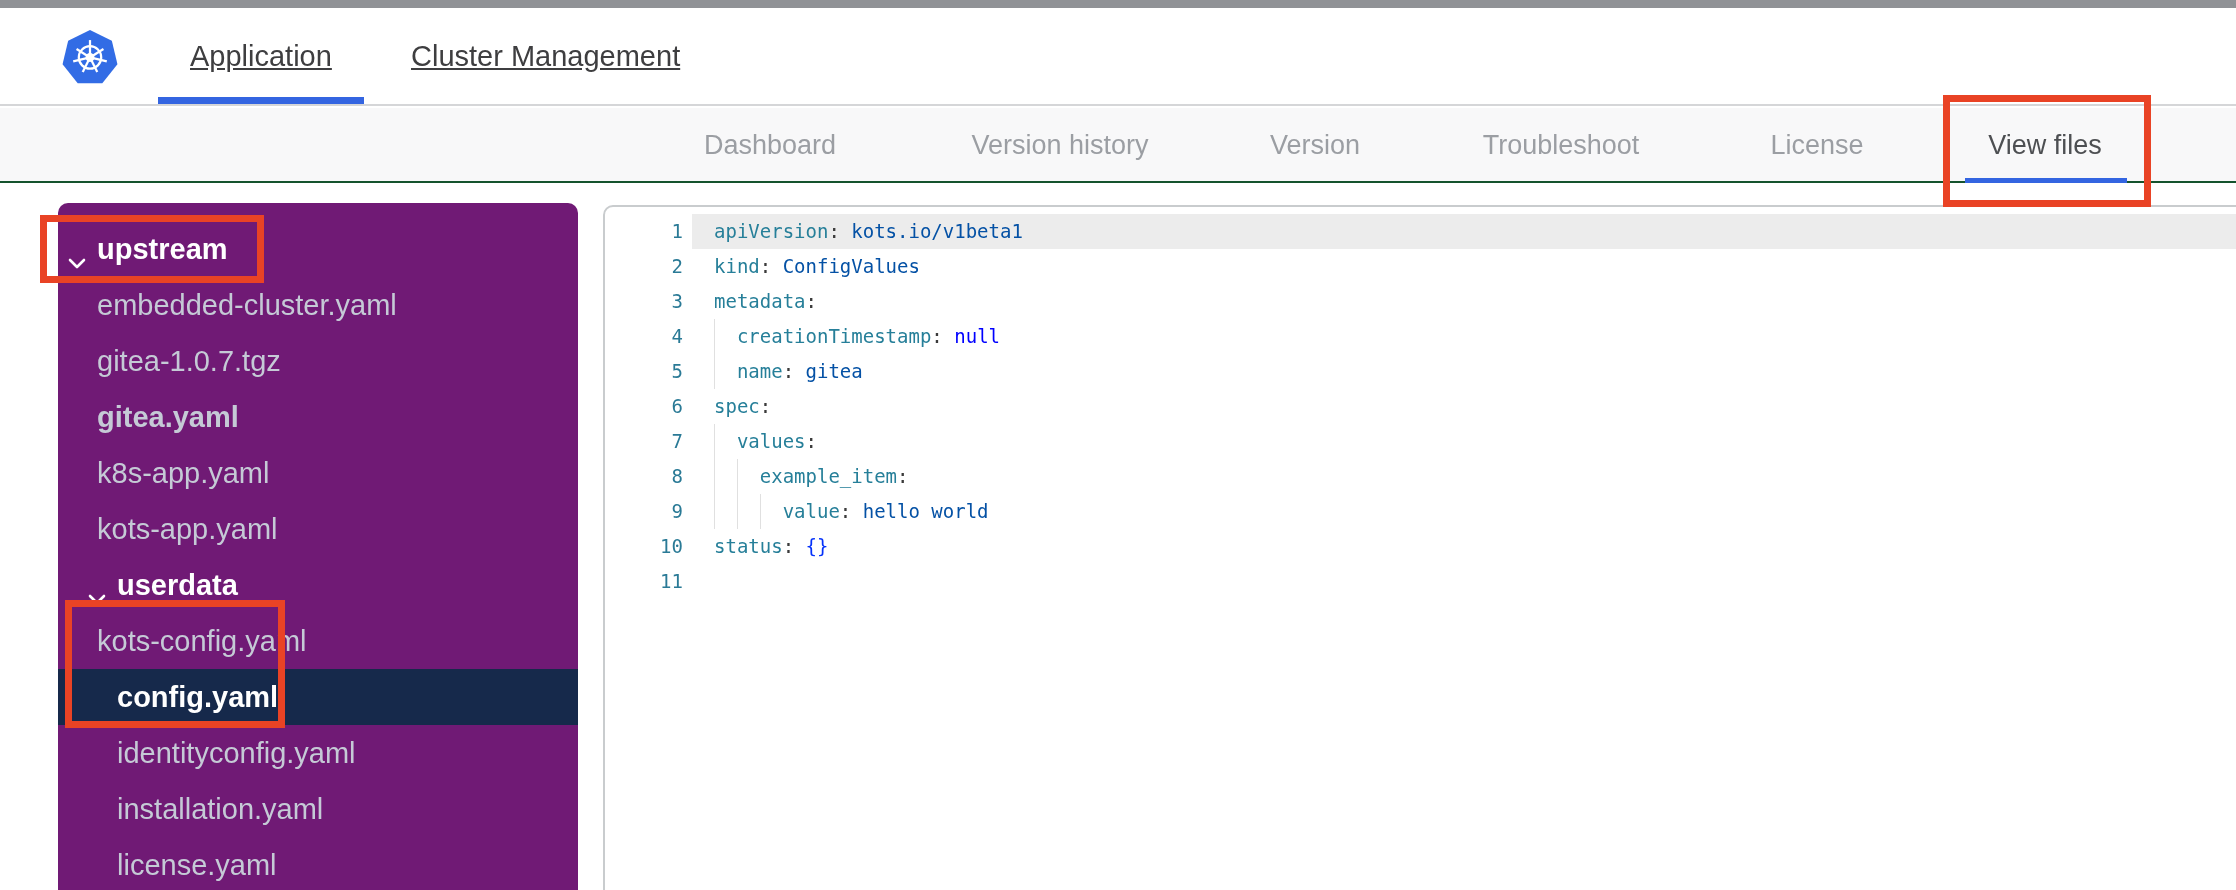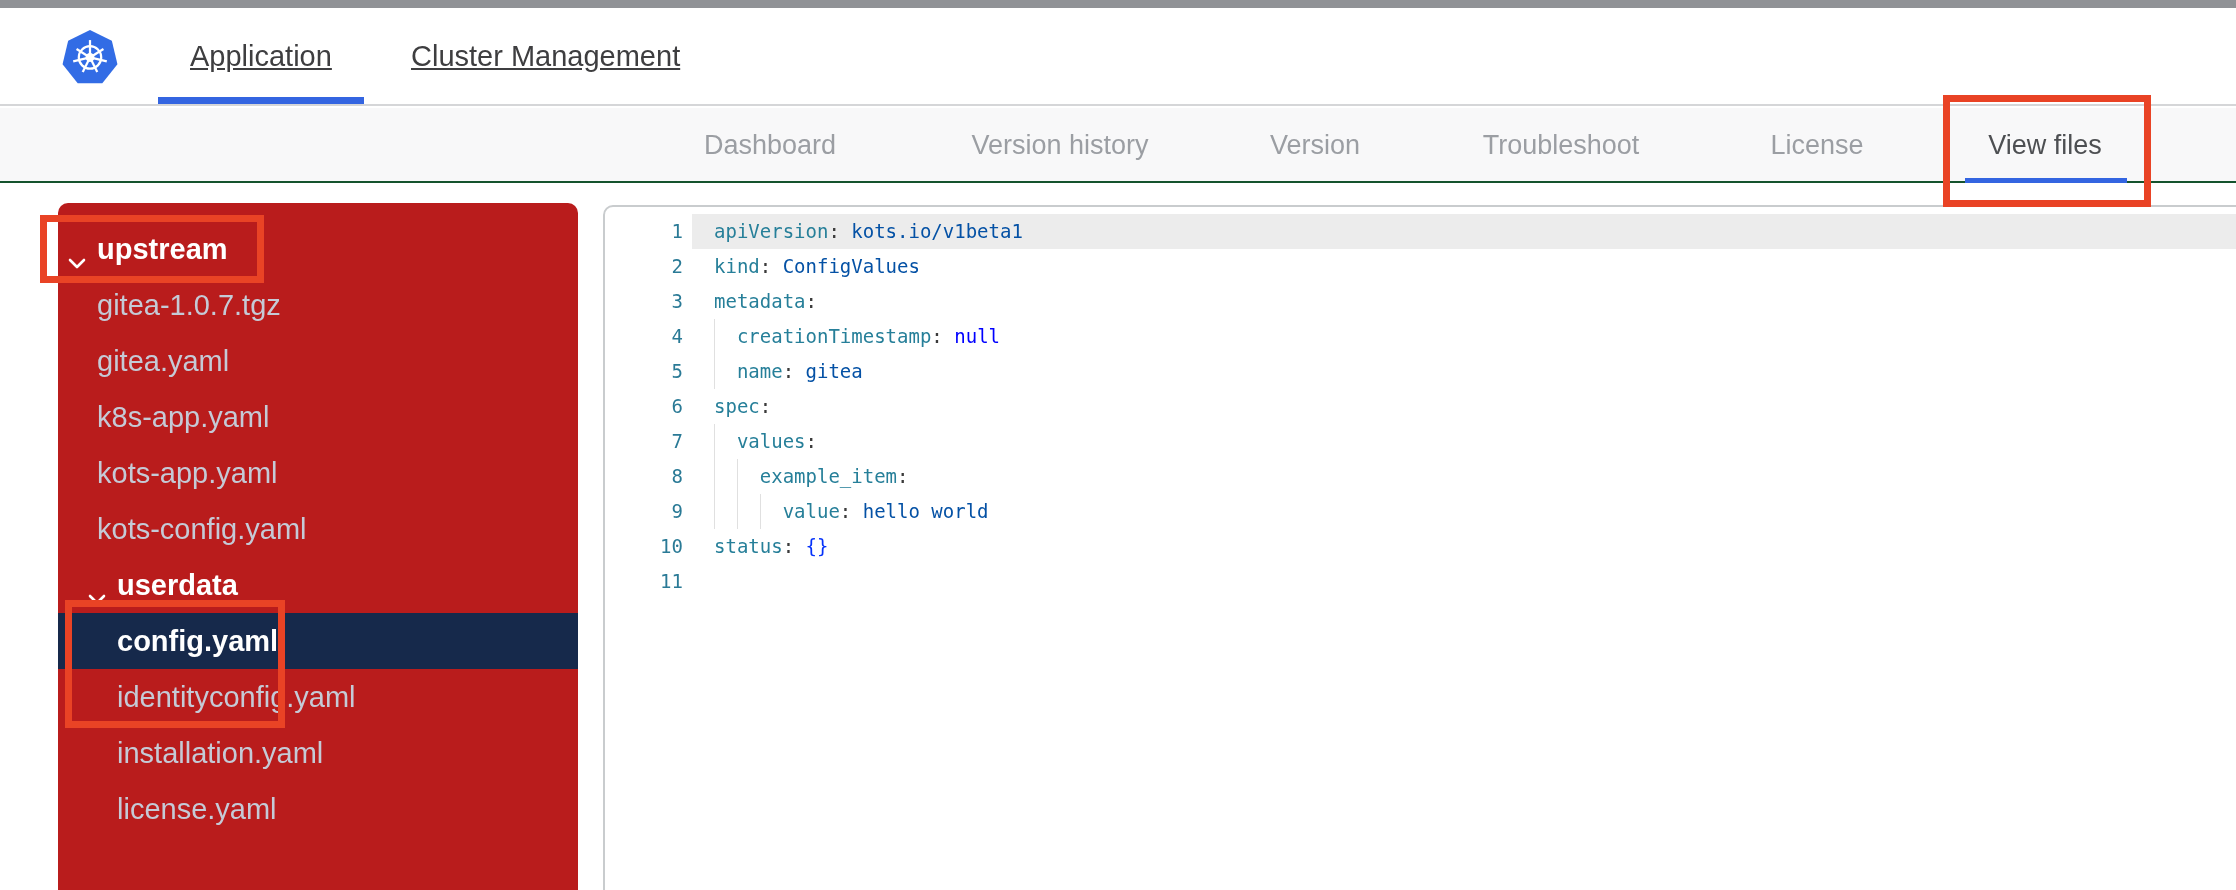--- a/index.html
+++ b/index.html
@@ -25,21 +25,21 @@
             border-bottom:2px solid #14532d; }
   .nav-tab { position:absolute; top:0; height:75px; display:flex; align-items:center;
              transform:translateX(-50%); font-size:27px; color:#9b9ea3; cursor:pointer;
              white-space:nowrap; }
   .nav-tab.active { color:#4d4f52; }
   .nav-underline { position:absolute; left:1965px; top:178px; width:162px; height:5px;
                    background:#3465e1; z-index:3; }
 
   
   .sidebar { position:absolute; left:58px; top:203px; width:520px; height:687px;
-             background:#b91c1c; border-radius:10px 10px 0 0; padding-top:18px; }
+             background:#701a75; border-radius:10px 10px 0 0; padding-top:18px; }
   .tree-row { position:relative; height:56px; display:flex; align-items:center;
               font-size:29px; color:#c5cad6; cursor:pointer; white-space:nowrap; }
   .tree-row.folder { color:#ffffff; font-weight:bold; }
   .tree-row.selected { background:#16294b; color:#ffffff; font-weight:bold; }
   .tree-chevron { position:absolute; top:50%; transform:translateY(-50%); width:18px; height:12px; }
   .tree-label { display:block; }
 
   
   .editor { position:absolute; left:603px; top:205px; width:1643px; height:700px;
             background:#fff; border:2px solid #c9ccce; border-radius:10px 10px 0 0;
@@ -103,40 +103,43 @@
 <div class="nav-underline"></div>
 
 <div class="sidebar" id="sidebar">
     <div class="tree-row folder">
       <span class="tree-chevron" style="left: 10px;"><svg viewBox="0 0 18 12" width="18" height="12">
           <polyline points="2,3 9,10 16,3" fill="none" stroke="#ffffff" stroke-width="2.6" stroke-linecap="round" stroke-linejoin="round"></polyline>
         </svg></span>
       <span class="tree-label" style="margin-left: 39px;">upstream</span>
     </div>
     <div class="tree-row file">
+      <span class="tree-label" style="margin-left: 39px;">embedded-cluster.yaml</span>
+    </div>
+    <div class="tree-row file">
       <span class="tree-label" style="margin-left: 39px;">gitea-1.0.7.tgz</span>
     </div>
     <div class="tree-row file">
-      <span class="tree-label" style="margin-left: 39px;">gitea.yaml</span>
+      <span class="tree-label" style="margin-left: 39px; font-weight: bold;">gitea.yaml</span>
     </div>
     <div class="tree-row file">
       <span class="tree-label" style="margin-left: 39px;">k8s-app.yaml</span>
     </div>
     <div class="tree-row file">
       <span class="tree-label" style="margin-left: 39px;">kots-app.yaml</span>
-    </div>
-    <div class="tree-row file">
-      <span class="tree-label" style="margin-left: 39px;">kots-config.yaml</span>
     </div>
     <div class="tree-row folder">
       <span class="tree-chevron" style="left: 30px;"><svg viewBox="0 0 18 12" width="18" height="12">
           <polyline points="2,3 9,10 16,3" fill="none" stroke="#ffffff" stroke-width="2.6" stroke-linecap="round" stroke-linejoin="round"></polyline>
         </svg></span>
       <span class="tree-label" style="margin-left: 59px;">userdata</span>
     </div>
+    <div class="tree-row file">
+      <span class="tree-label" style="margin-left: 39px;">kots-config.yaml</span>
+    </div>
     <div class="tree-row file selected">
       <span class="tree-label" style="margin-left: 59px;">config.yaml</span>
     </div>
     <div class="tree-row file">
       <span class="tree-label" style="margin-left: 59px;">identityconfig.yaml</span>
     </div>
     <div class="tree-row file">
       <span class="tree-label" style="margin-left: 59px;">installation.yaml</span>
     </div>
     <div class="tree-row file">

